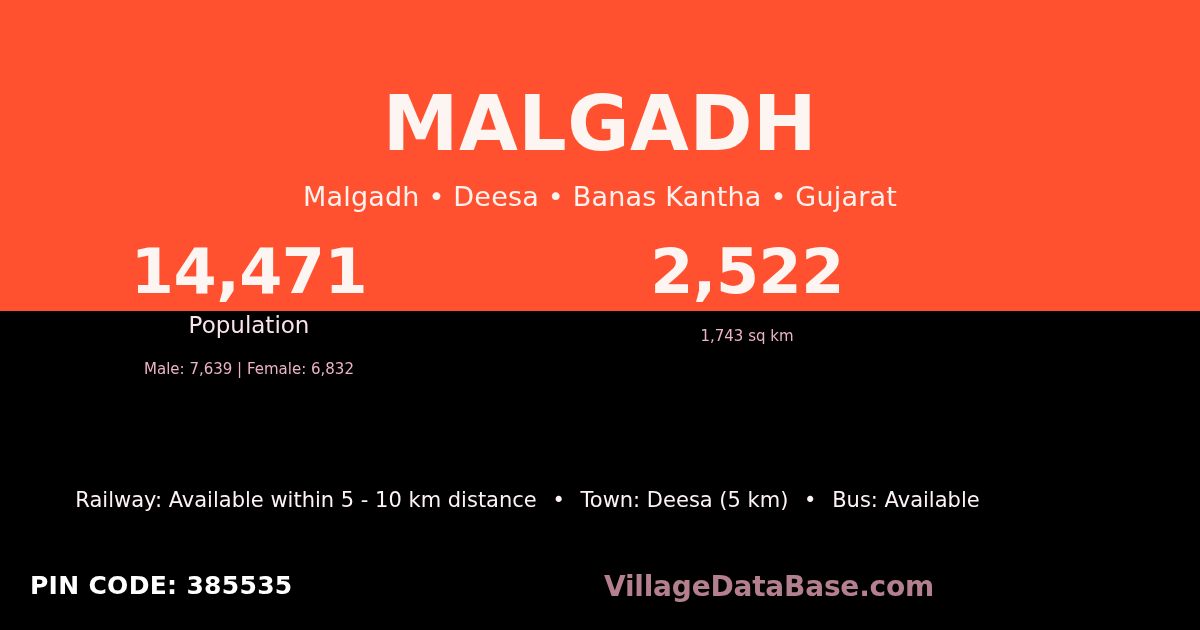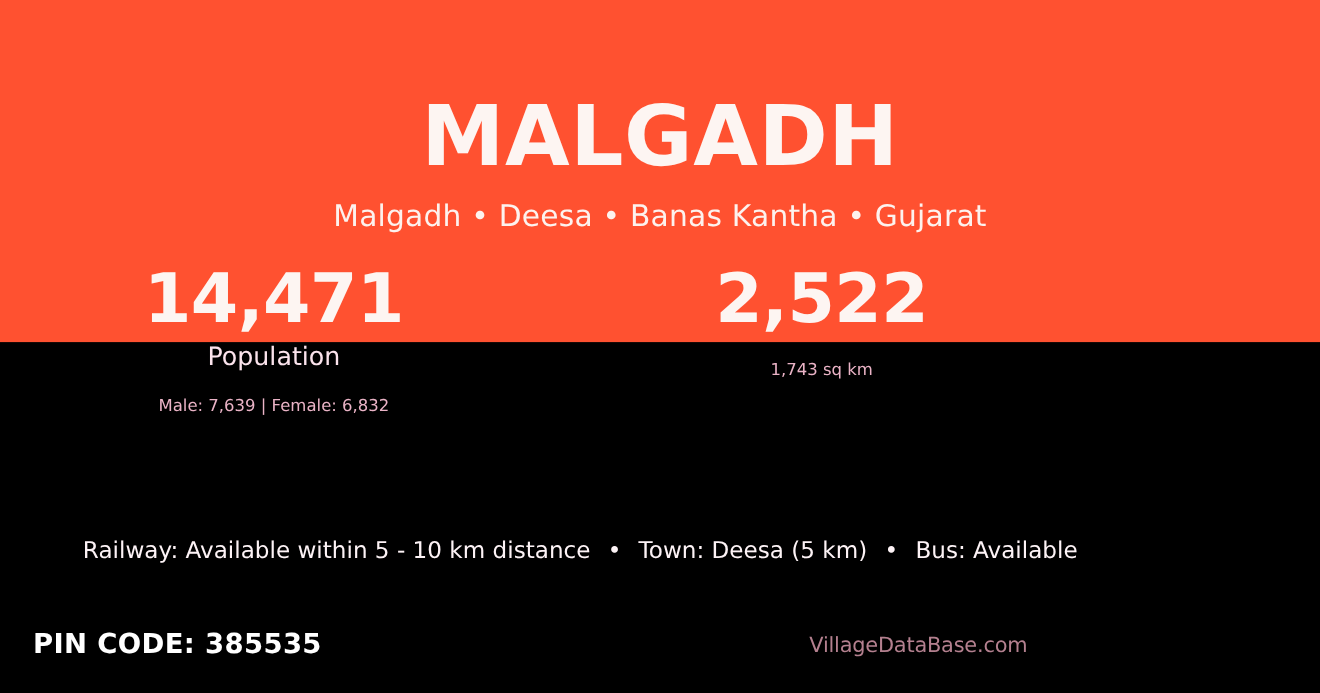--- a/index.html
+++ b/index.html
@@ -124,23 +124,23 @@
     font-size: 25px;
     line-height: 32px;
     font-weight: 700;
     color: #ffffff;
     letter-spacing: 0.3px;
   }
   .brand {
     position: absolute;
     right: 30px;
     top: 14px;
-    font-size: 19px;
+    font-size: 28px;
     line-height: 30px;
-    font-weight: 400;
+    font-weight: 700;
     color: #b4808f;
     letter-spacing: -0.2px;
   }
 </style>
 </head>
 <body>
 
 <div class="card">
 
   <div class="band-orange"></div>

